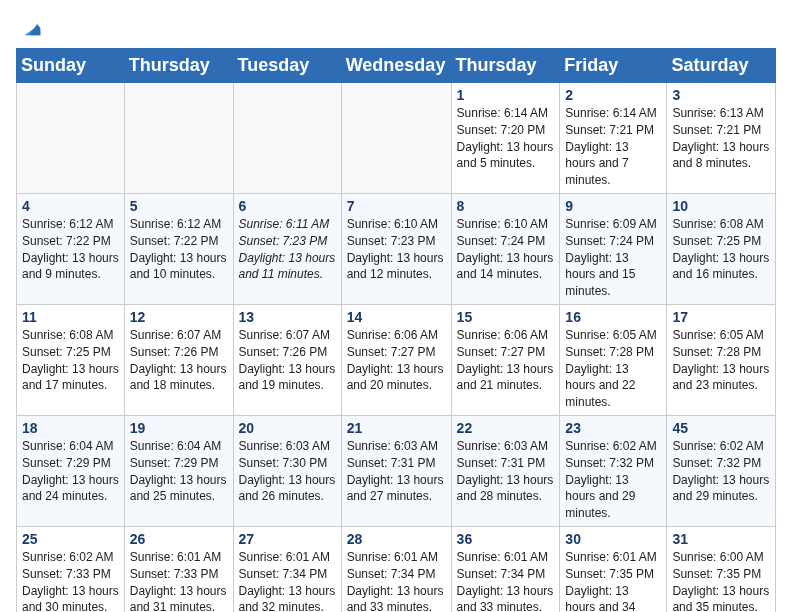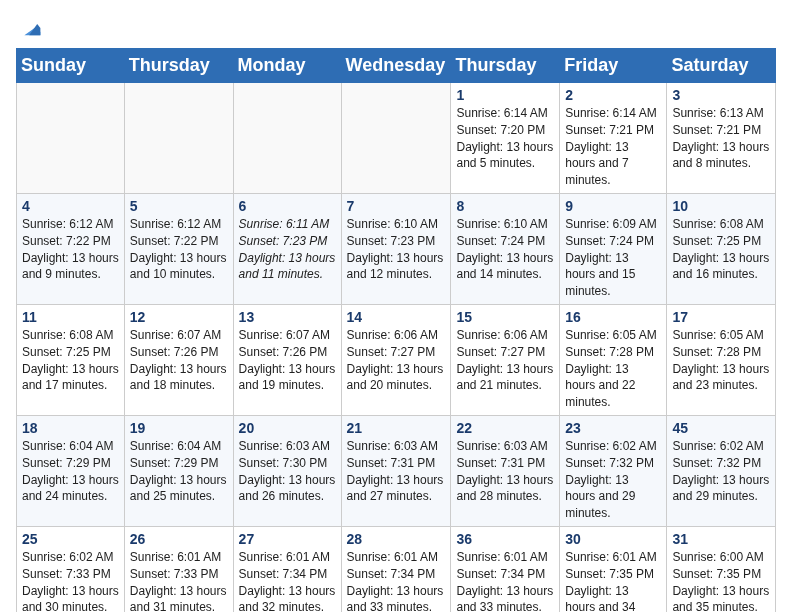--- a/index.html
+++ b/index.html
@@ -113,21 +113,21 @@
     <div class="month-title"></div>
     <div class="location"></div>
   </div>
 </div>
 
 <table class="calendar">
   <thead>
     <tr>
     <th>Sunday</th>
         <th>Thursday</th>
-        <th>Monday</th>
+        <th>Tuesday</th>
         <th>Wednesday</th>
         <th>Thursday</th>
         <th>Friday</th>
         <th>Saturday</th>
       </tr>
   </thead>
   <tbody id="calendar-body">
   <tr>
         <td class="empty-cell"></td>
         <td class="empty-cell"></td>

